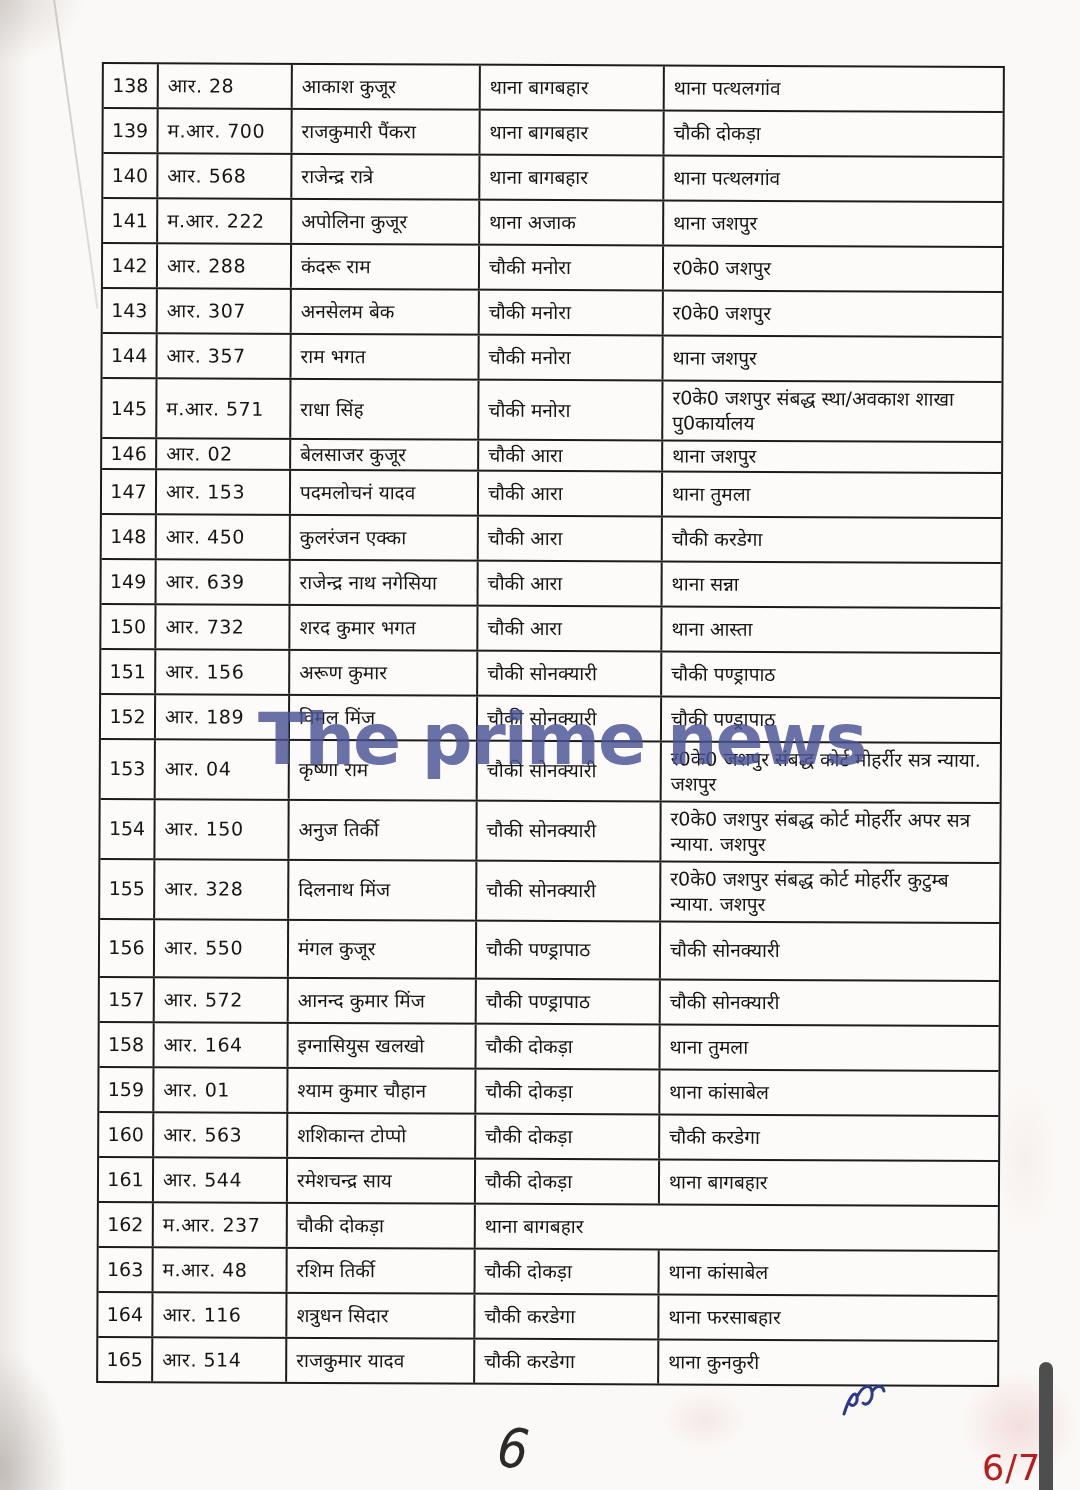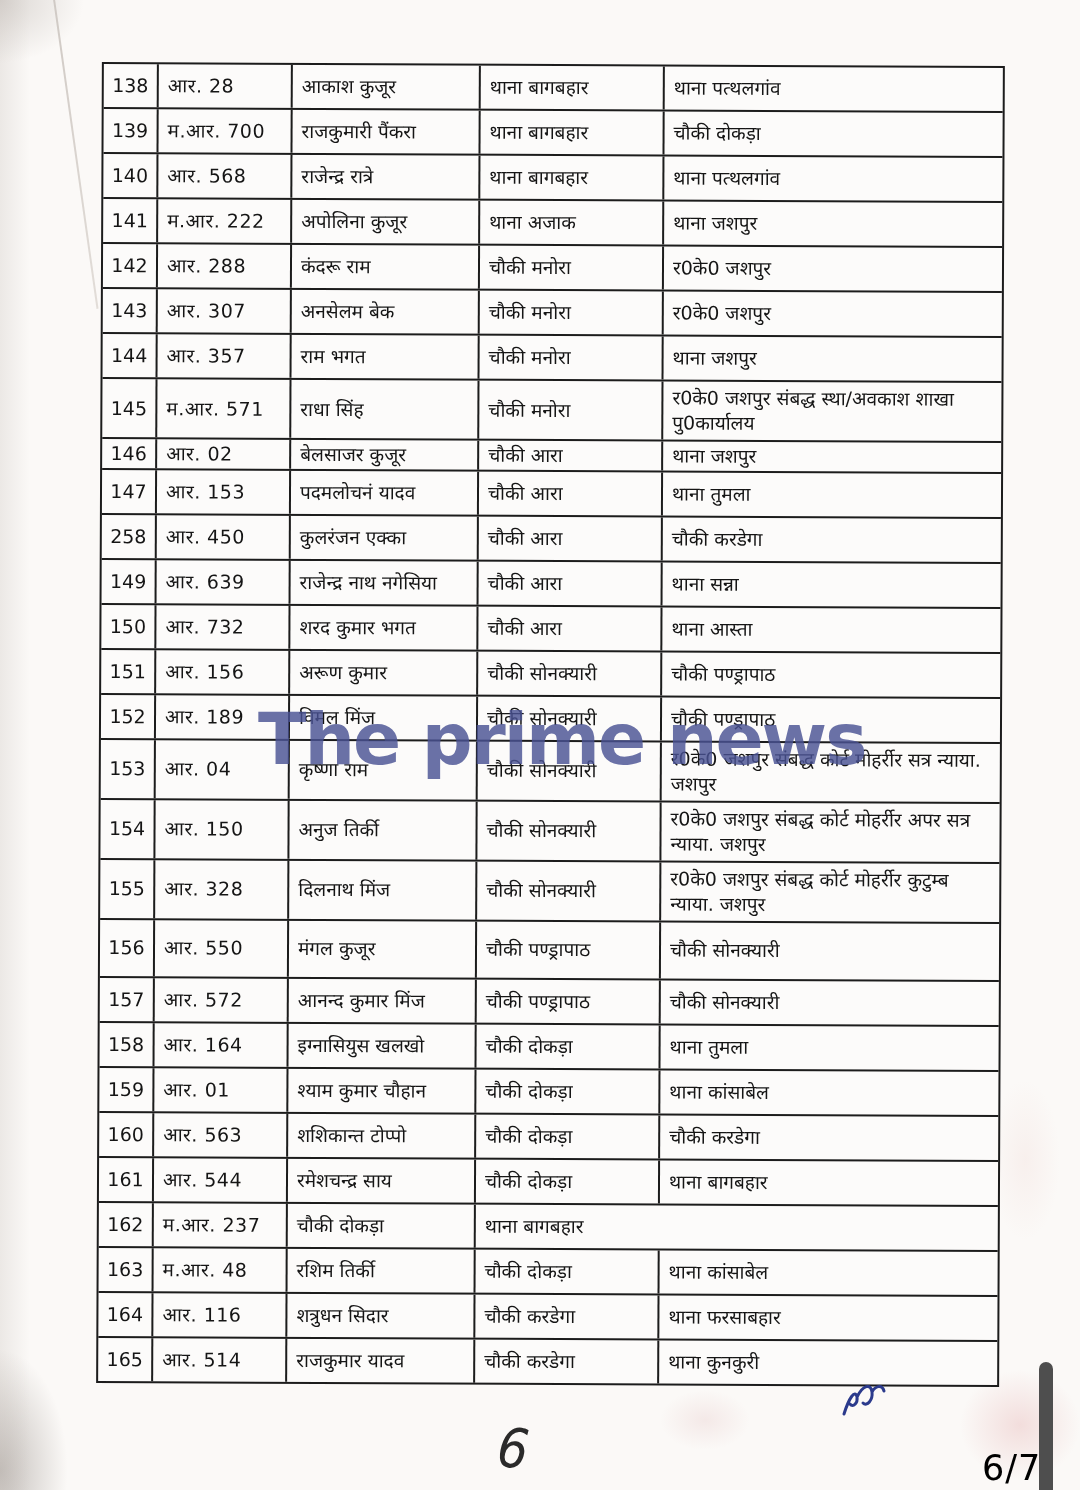--- a/index.html
+++ b/index.html
@@ -51,21 +51,21 @@
     color:rgba(73,82,148,.82);pointer-events:none;
   }
 
   
   .hand-six{
     position:absolute;left:498px;top:1420px;
     font-size:48px;color:#2a2a2a;font-weight:400;
     transform:rotate(9deg) skewX(-7deg) scaleY(1.15);
   }
   .ink-squiggle{position:absolute;left:840px;top:1382px;}
-  .pager{position:absolute;left:982px;top:1448px;font-size:35px;color:#000000;letter-spacing:1px;}
+  .pager{position:absolute;left:982px;top:1448px;font-size:35px;color:#b91c1c;letter-spacing:1px;}
   .scroll-thumb{position:absolute;left:1039px;top:1362px;width:14px;height:130px;
     background:#4e4e4e;border-radius:7px 7px 0 0;}
 </style>
 </head>
 <body>
 
 <div class="paper-vignette"></div>
 <div class="crease-line"></div>
 <div class="smudge s1"></div>
 <div class="smudge s2"></div>
@@ -147,21 +147,21 @@
 
   <div class="t-row">
     <div class="c-sn">147</div>
     <div class="c-rank">आर. 153</div>
     <div class="c-name">पदमलोचनं यादव</div>
     <div class="c-from">चौकी आरा</div>
     <div class="c-to">थाना तुमला</div>
   </div>
 
   <div class="t-row">
-    <div class="c-sn">258</div>
+    <div class="c-sn">148</div>
     <div class="c-rank">आर. 450</div>
     <div class="c-name">कुलरंजन एक्का</div>
     <div class="c-from">चौकी आरा</div>
     <div class="c-to">चौकी करडेगा</div>
   </div>
 
   <div class="t-row">
     <div class="c-sn">149</div>
     <div class="c-rank">आर. 639</div>
     <div class="c-name">राजेन्द्र नाथ नगेसिया</div>

